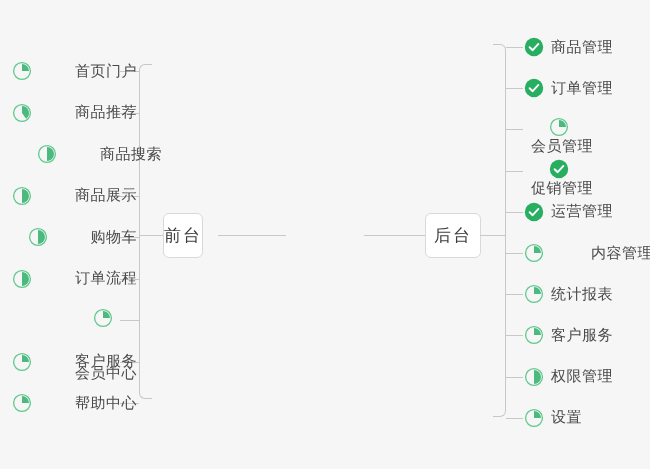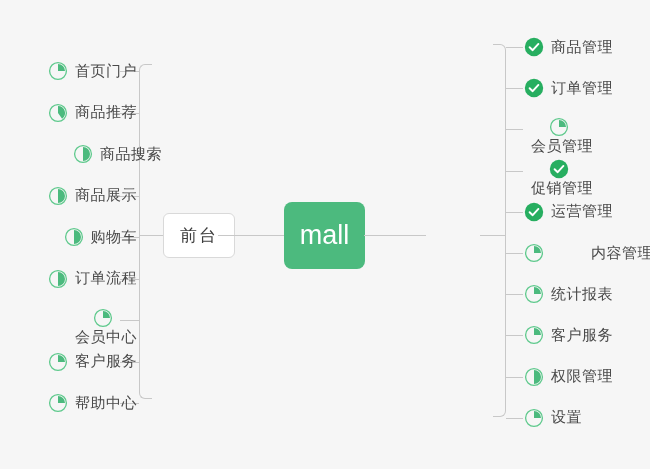--- a/index.html
+++ b/index.html
@@ -22,21 +22,21 @@
     border-left:1px solid #c8c8c8;border-right:0;
   }
   .stub{position:absolute;height:0;border-top:1px solid #c8c8c8;}
   .trunk{position:absolute;height:0;border-top:1px solid #c8c8c8;}
 
   
   .leaf{
     position:absolute;display:flex;align-items:center;
     height:24px;font-size:15px;color:#4a4a4a;white-space:nowrap;
   }
-  .leaf.left{flex-direction:row;justify-content:flex-start;}
+  .leaf.left{flex-direction:row;justify-content:flex-start;gap:36px;}
   .leaf-label{letter-spacing:.5px;}
   .leaf.left .leaf-label{margin-left:7px;}
   .leaf.right .leaf-label{margin-left:7px;}
 
   
   .status{position:relative;width:20px;height:20px;flex:0 0 20px;border-radius:50%;}
   .status svg{display:block;width:20px;height:20px;}
 
   
   .node{
@@ -66,32 +66,32 @@
       <div class="stub" style="left: 120px; top: 195.5px; width: 19px;"></div>
       <div class="stub" style="left: 120px; top: 237px; width: 19px;"></div>
       <div class="stub" style="left: 120px; top: 278.5px; width: 19px;"></div>
       <div class="stub" style="left: 120px; top: 320px; width: 19px;"></div>
       <div class="stub" style="left: 120px; top: 361.5px; width: 19px;"></div>
       <div class="stub" style="left: 120px; top: 403px; width: 19px;"></div>
     </div>
 
   <div class="trunk" style="left:139px;top:235px;width:26px;"></div>
 
-  <div class="node" style="left:163px;top:213px;width:72px;height:45px;">
+  <div class="node" style="left:163px;top:213px;width:40px;height:45px;">
     <span>前台</span>
   </div>
 
   <div class="trunk" style="left:218px;top:235px;width:68px;"></div>
 
-  <div class="node-root" style="left:284px;top:202px;width:81px;height:67px;">
-    <span>mall</span>
+
+  <div class="trunk" style="left:364px;top:235px;width:62px;"></div>
+
+  <div class="node" style="left:425px;top:213px;width:56px;height:45px;">
+    <span>后台</span>
   </div>
-
-  <div class="trunk" style="left:364px;top:235px;width:62px;"></div>
-
 
   <div class="trunk" style="left:480px;top:235px;width:26px;"></div>
 
   <div class="v-line right-side" style="left:506px;top:44px;height:371px;transform:scaleX(-1);transform-origin:left center;"></div>
 
   <div id="right-stubs">
       <div class="stub" style="left: 506px; top: 47px; width: 17px;"></div>
       <div class="stub" style="left: 506px; top: 88.2px; width: 17px;"></div>
       <div class="stub" style="left: 506px; top: 129.4px; width: 17px;"></div>
       <div class="stub" style="left: 506px; top: 170.6px; width: 17px;"></div>

